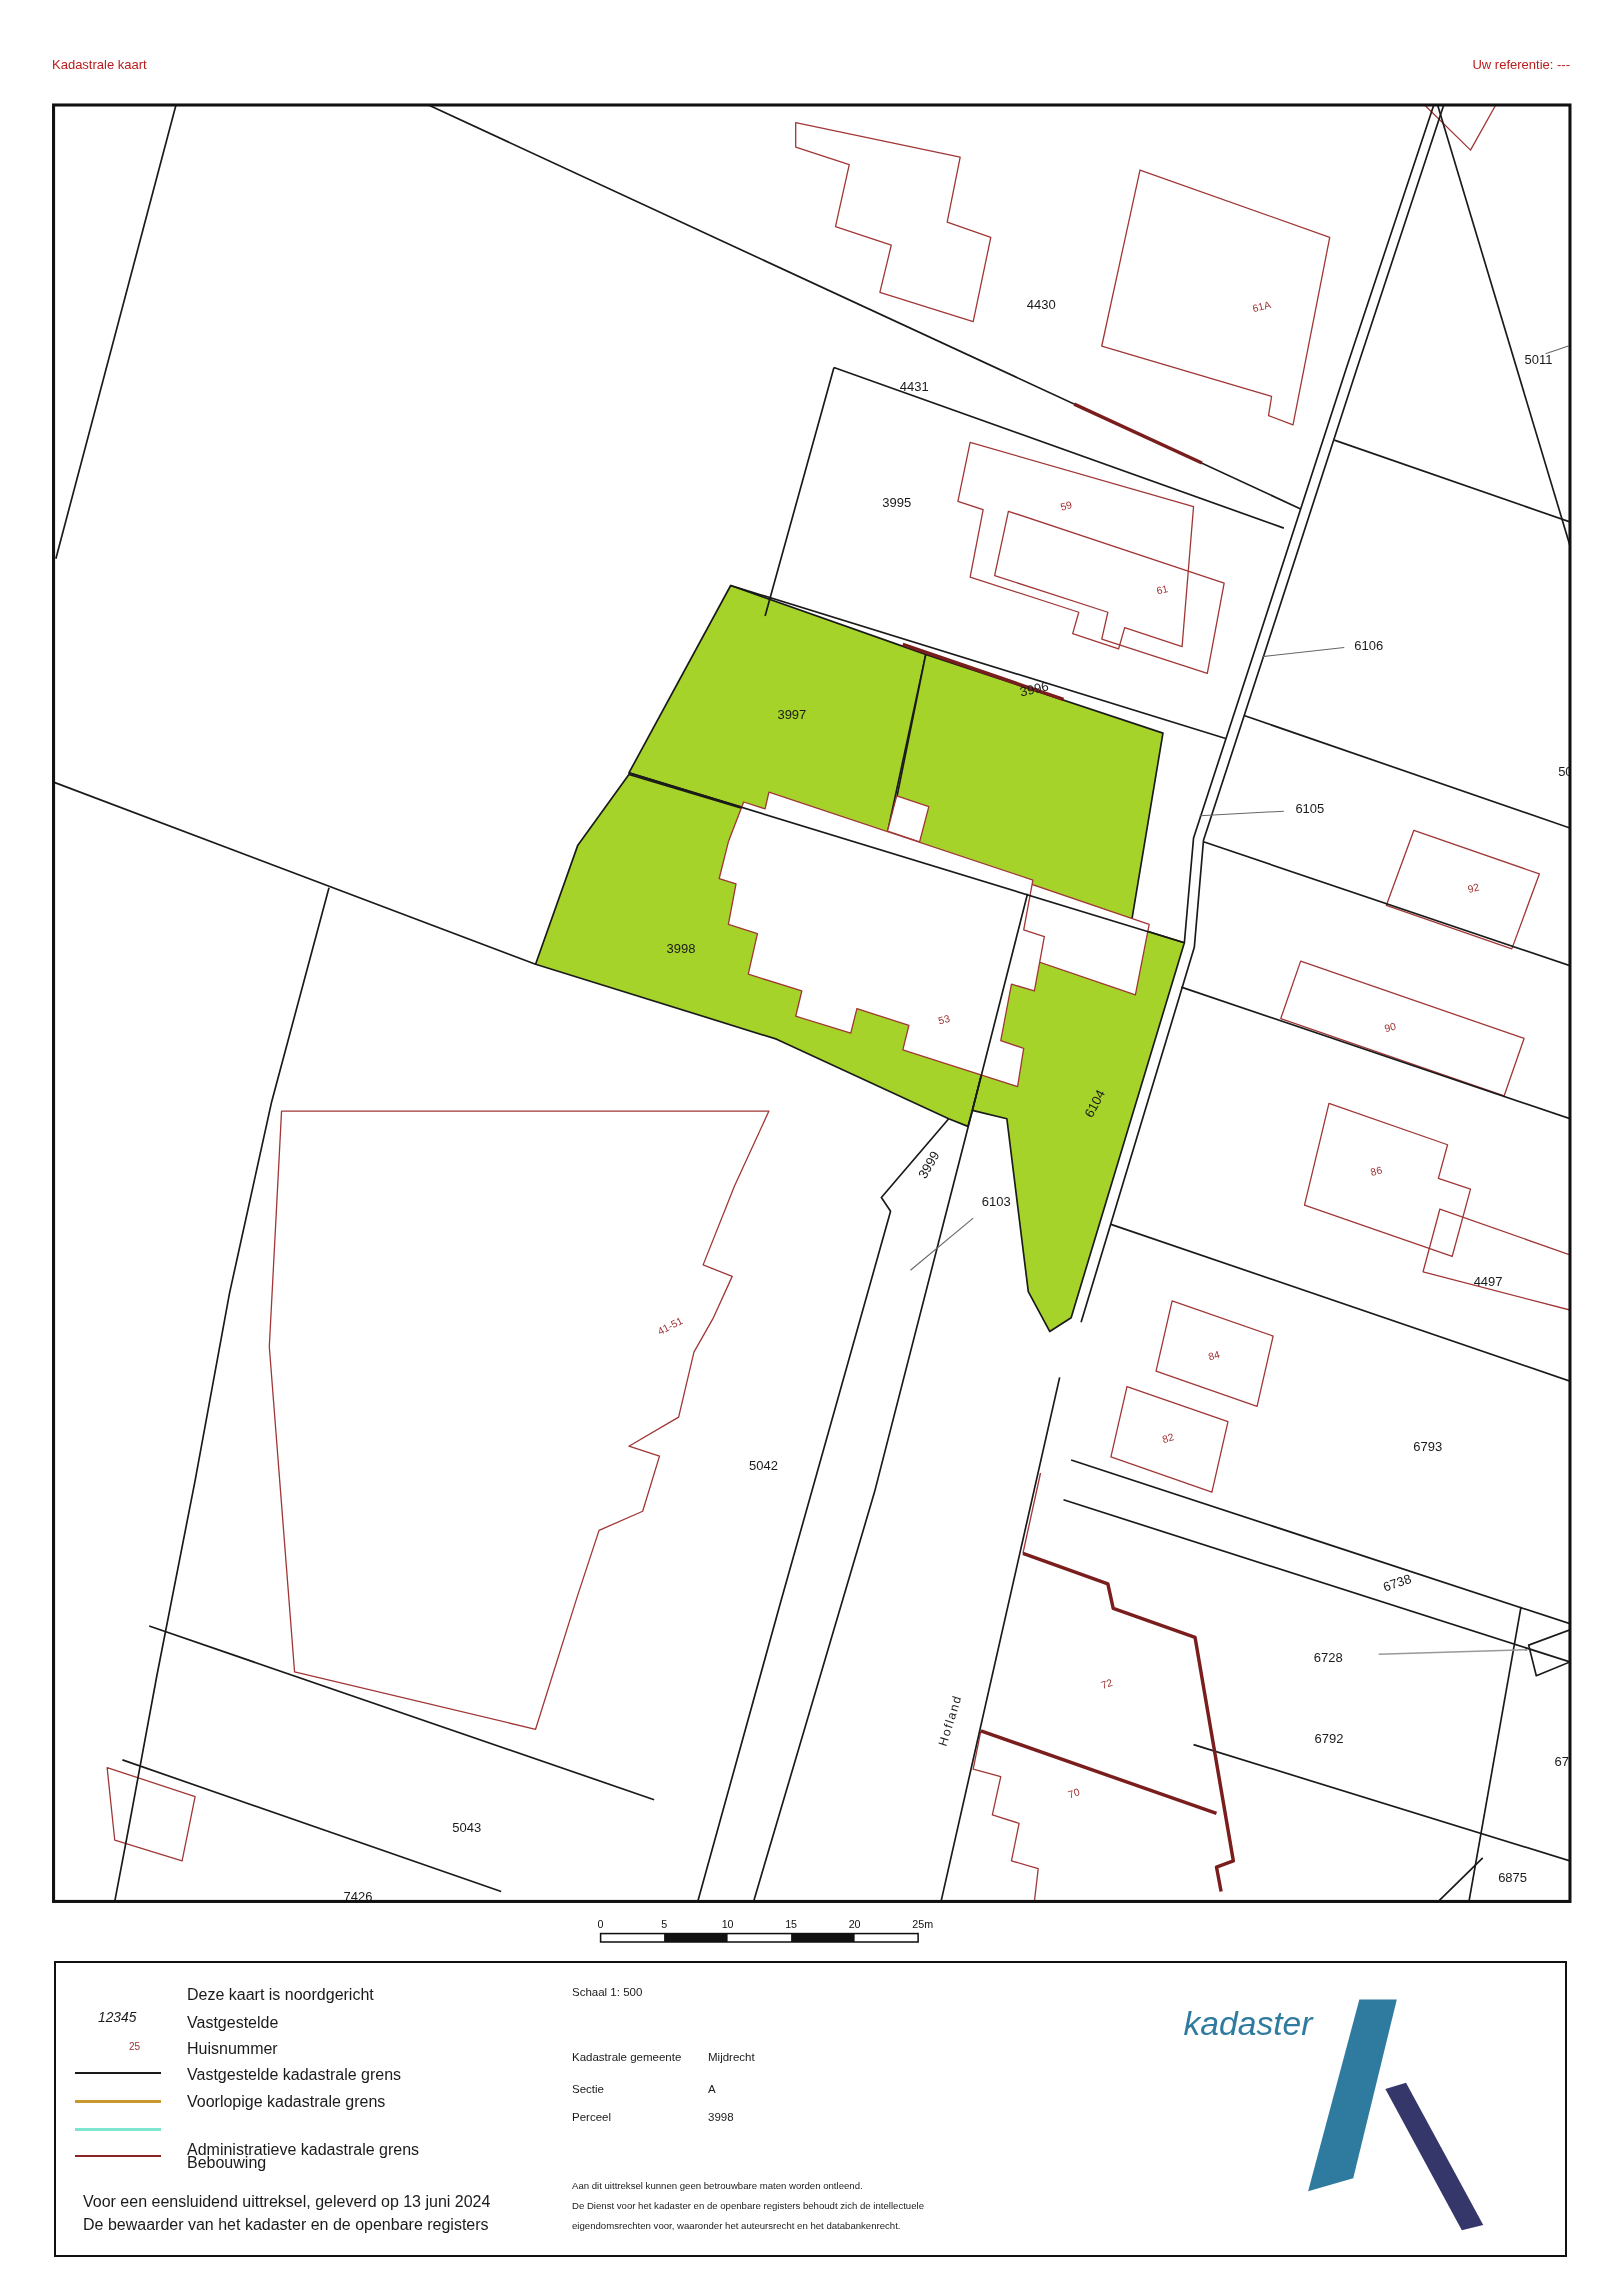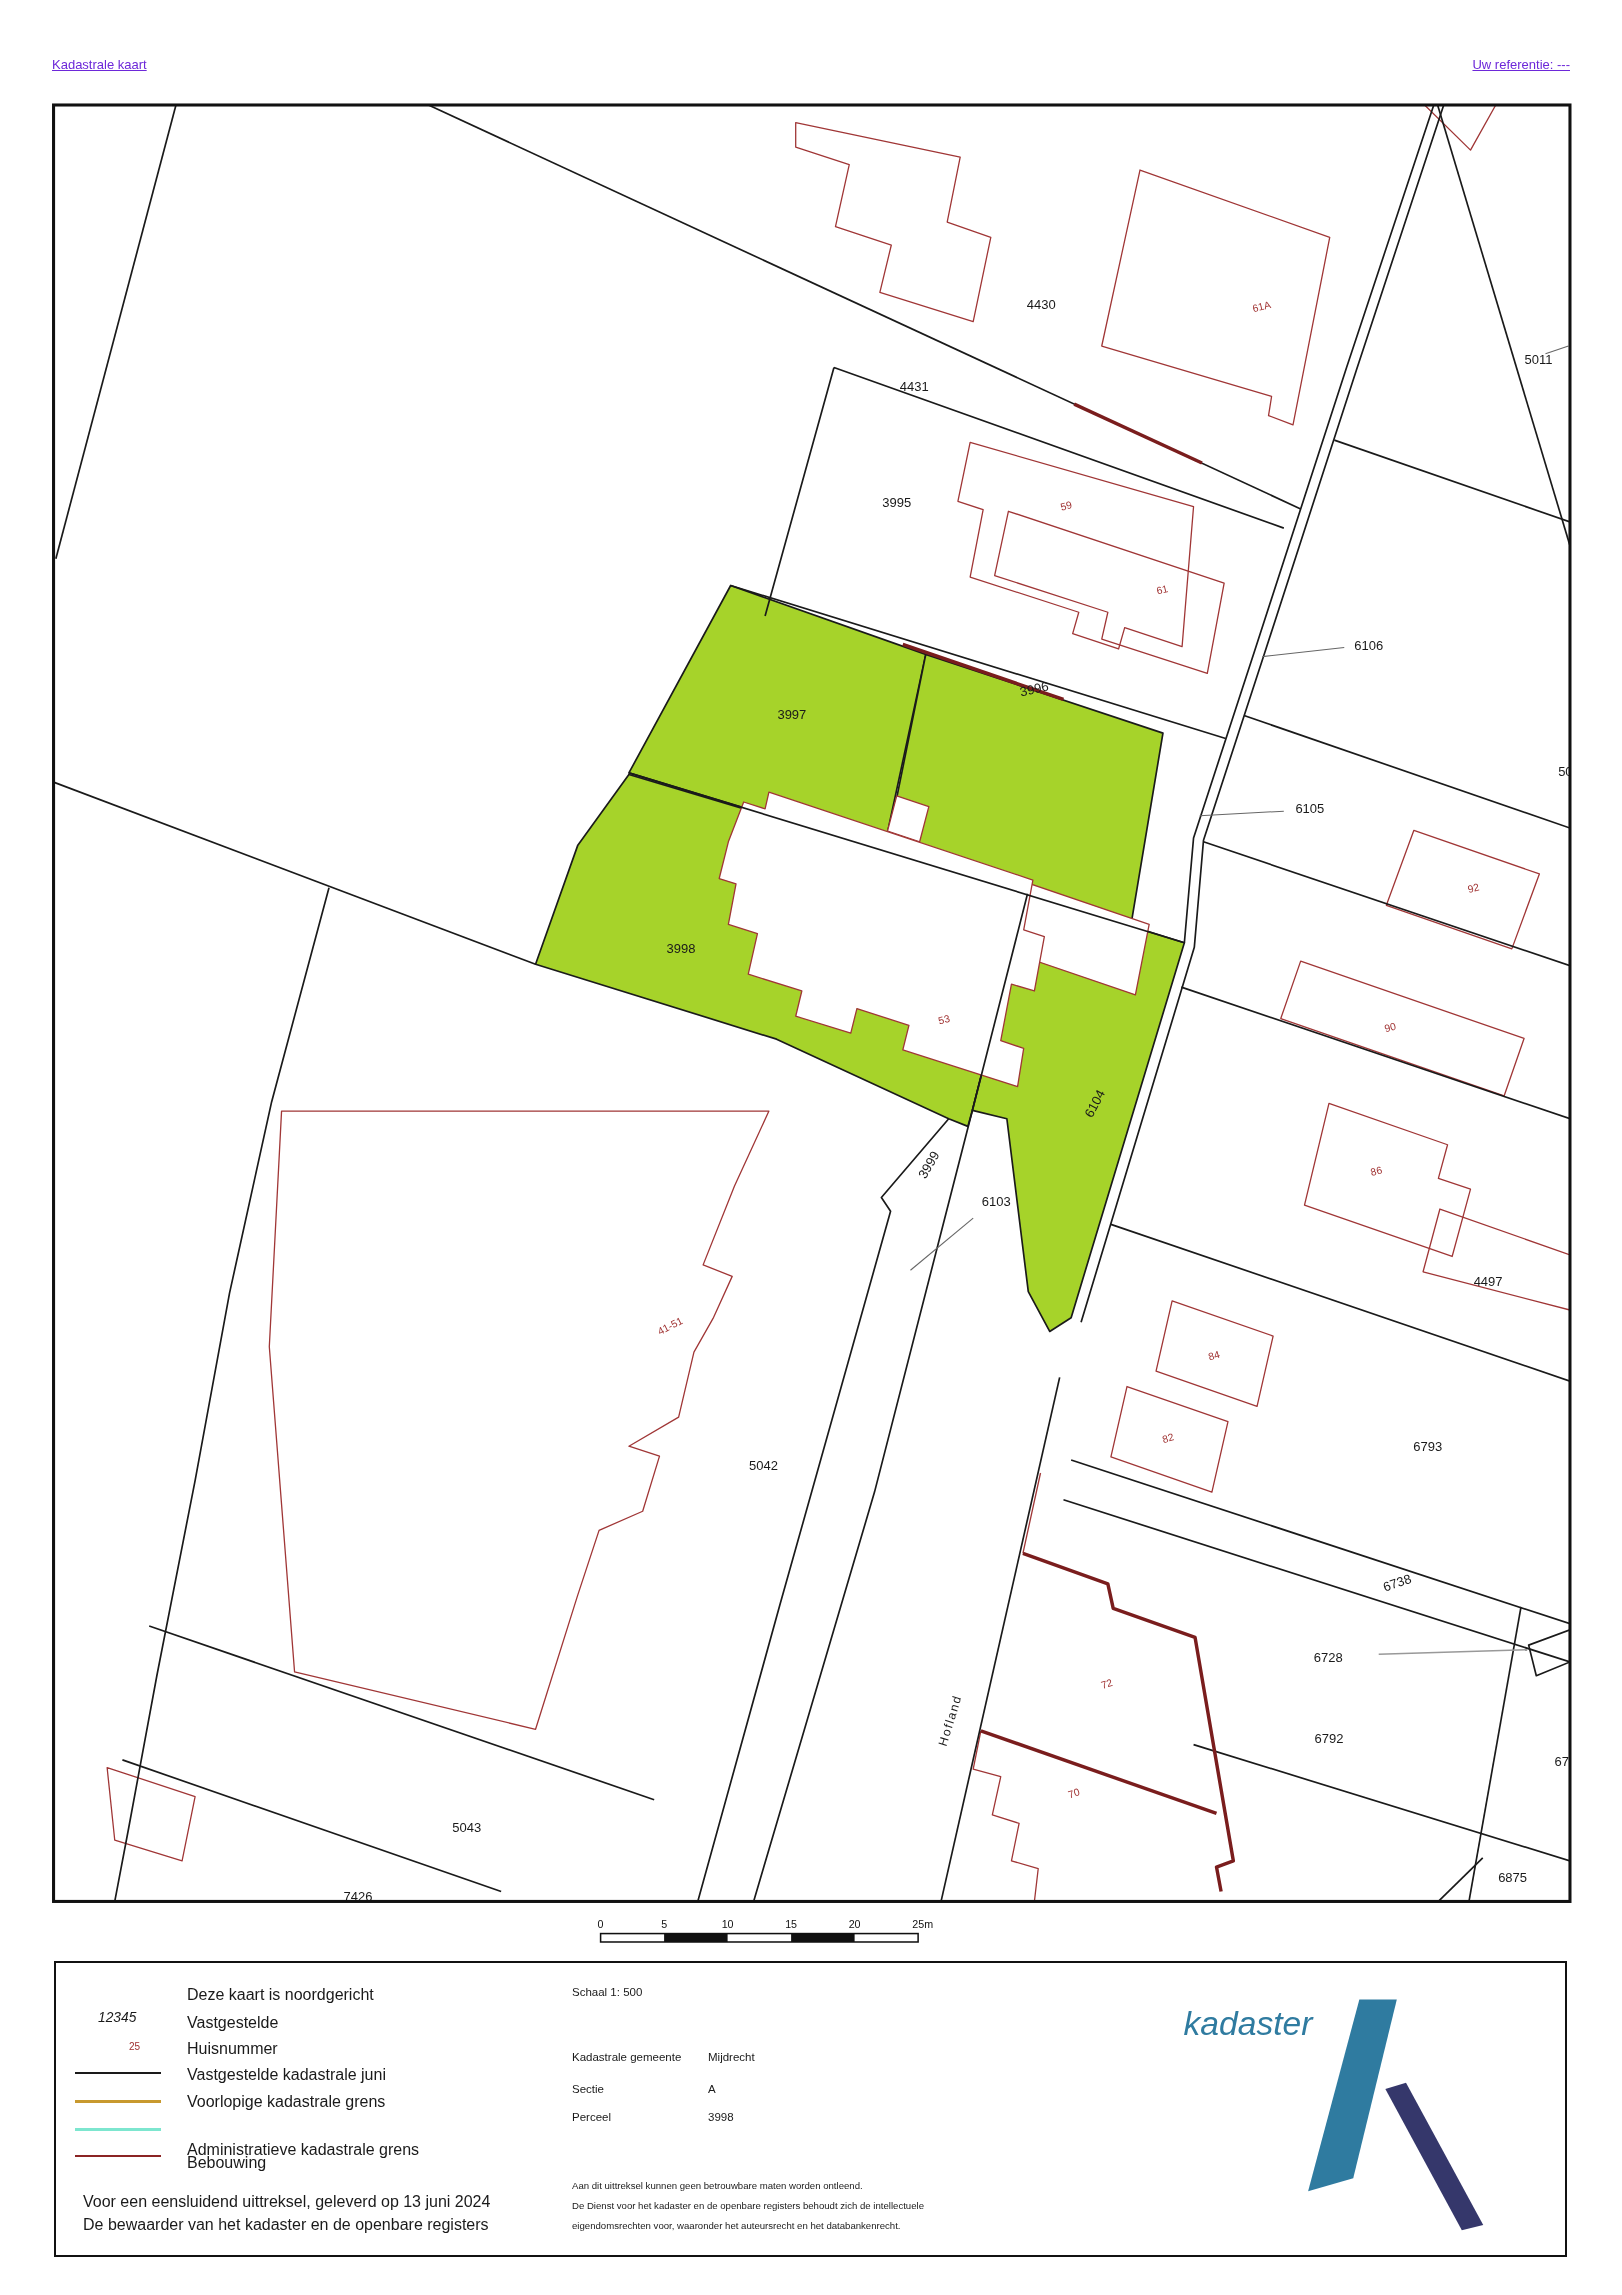--- a/index.html
+++ b/index.html
@@ -1,18 +1,18 @@
 <!DOCTYPE html>
 <html style="font-size:12.2px"><head>
 <meta charset="utf-8">
 <style>
   html,body{margin:0;padding:0;background:#ffffff;}
   body{font-family:"Liberation Sans", sans-serif;color:#111;}
   #page{position:relative;width:1622px;height:2295px;background:#fff;overflow:hidden;}
-  .hdr{position:absolute;font-size:13px;color:#6d28d9;white-space:pre;text-decoration:underline;}
+  .hdr{position:absolute;font-size:13px;color:#b91c1c;white-space:pre;}
   #map-svg{position:absolute;left:0;top:0;}
   svg text{font-family:"Liberation Sans", sans-serif;}
   .plabel{font-size:17px;fill:#1a1a1a;}
   .hlabel{font-size:13.5px;fill:#a03232;}
   .street{font-size:16px;fill:#1a1a1a;letter-spacing:2px;}
   .tick{font-size:14px;fill:#111;}
   
   #legend{position:absolute;left:54px;top:1961px;width:1513px;height:296px;border:2.3px solid #111;box-sizing:border-box;}
   .lg{position:absolute;font-size:16px;color:#1a1a1a;white-space:pre;padding-left:8px;}
   .lg-sample{position:absolute;width:86px;height:0;border-top-style:solid;}
@@ -180,21 +180,21 @@
 
     <div class="lg" style="left:123px;top:23px;">Deze kaart is noordgericht</div>
 
     <div class="lg-num" style="left:42px;top:47px;">12345</div>
     <div class="lg" style="left:123px;top:51px;">Vastgestelde</div>
 
     <div class="lg-hn" style="left:73px;top:78px;">25</div>
     <div class="lg" style="left:123px;top:77px;">Huisnummer</div>
 
     <div class="lg-sample" style="left:19px;top:109px;border-top-width:2.3px;border-top-color:#1a1a1a;"></div>
-    <div class="lg" style="left:123px;top:103px;">Vastgestelde kadastrale juni</div>
+    <div class="lg" style="left:123px;top:103px;">Vastgestelde kadastrale grens</div>
 
     <div class="lg-sample" style="left:19px;top:137px;border-top-width:3.1px;border-top-color:#c8992e;"></div>
     <div class="lg" style="left:123px;top:130px;">Voorlopige kadastrale grens</div>
 
     <div class="lg-sample" style="left:19px;top:165px;border-top-width:3.1px;border-top-color:#7de6cf;"></div>
     <div class="lg" style="left:123px;top:158px;margin-top:20px;">Administratieve kadastrale grens</div>
 
     <div class="lg-sample" style="left:19px;top:192px;border-top-width:2.3px;border-top-color:#8b2424;"></div>
     <div class="lg" style="left:123px;top:185px;margin-top:6px;">Bebouwing</div>
 

